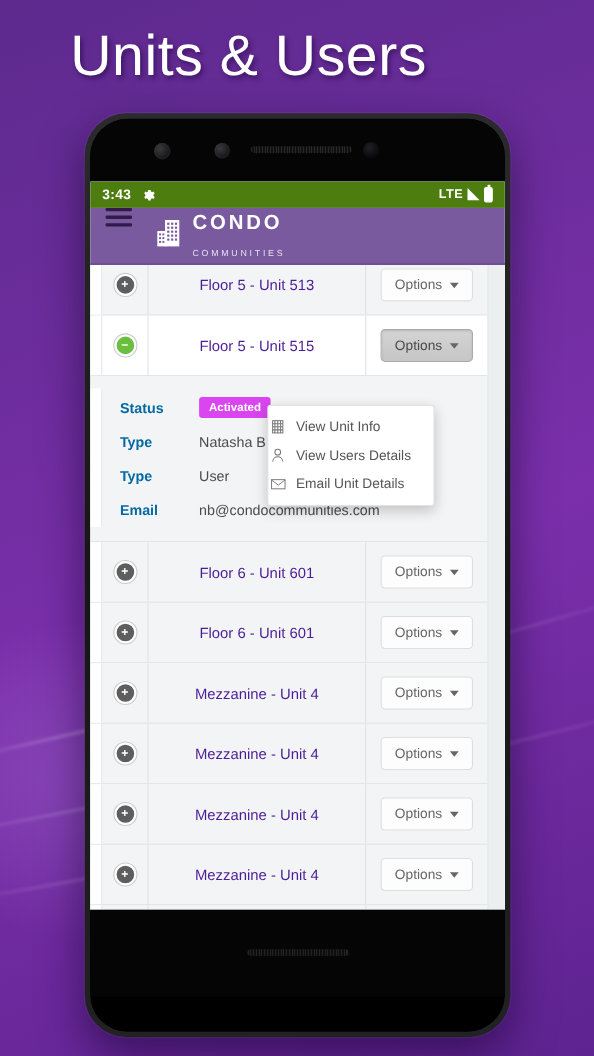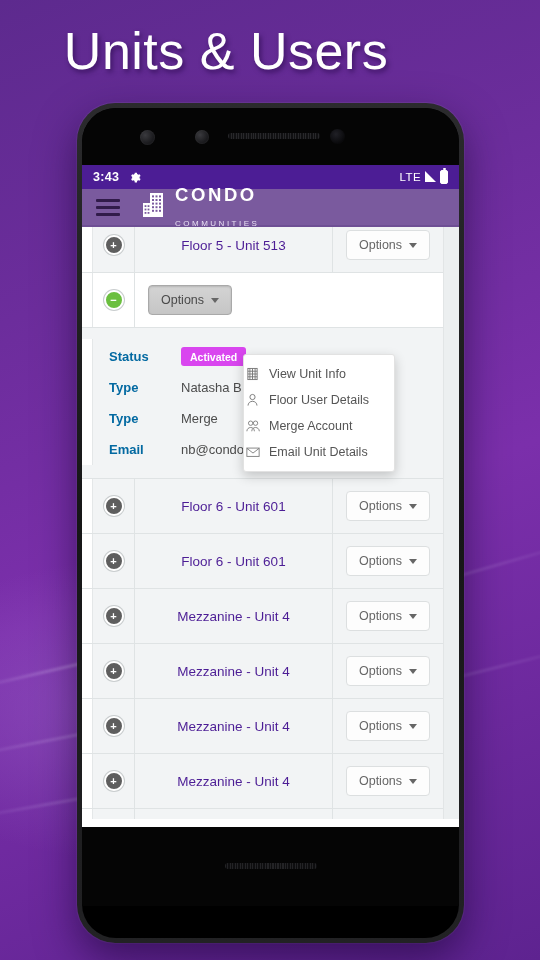--- a/index.html
+++ b/index.html
@@ -108,33 +108,33 @@
     position: relative;
     width: 377px;
     height: 662px;
     background: #ffffff;
     overflow: hidden;
   }
 
   
   #statusbar {
     height: 24px;
-    background: #4c1d95;
+    background: #4d7c0f;
     display: flex;
     align-items: center;
     padding: 0 11px;
     color: #ffffff;
     font-size: 12.5px;
     font-weight: bold;
     justify-content: space-between;
   }
   #statusbar .time { letter-spacing: .3px; }
   #statusbar .gear { margin-left: 9px; display: flex; align-items: center; }
   #statusbar .sb-right { margin-left: auto; display: flex; align-items: center; gap: 4px; }
-  #statusbar .lte { font-size: 11.5px; font-weight: normal; letter-spacing: .4px; }
+  #statusbar .lte { font-size: 11.5px; font-weight: bold; letter-spacing: .4px; }
   .sig-tri {
     width: 0; height: 0;
     border-left: 11px solid #ffffff;
     border-top: 11px solid transparent;
     margin-bottom: 1px;
   }
   .battery {
     width: 8px; height: 14px;
     border: 1.5px solid #ffffff;
     border-radius: 2px;
@@ -145,24 +145,23 @@
     content: "";
     position: absolute;
     left: 2px; top: -3.5px;
     width: 3px; height: 2px;
     background: #ffffff;
     border-radius: 1px;
   }
 
   
   #appbar {
-    height: 38px;
+    height: 52px;
     background: #7a5a9e;
     display: flex;
-    align-items: center;
     padding: 0 0 0 14px;
     border-bottom: 2px solid #6e4f94;
   }
   #hamburger { width: 24px; display: flex; flex-direction: column; gap: 4px; cursor: pointer; }
   #hamburger span { display: block; height: 3px; background: #311b4a; border-radius: 1px; }
   #logo { display: flex; align-items: center; margin-left: 22px; }
   #logo .bldg { margin-right: 9px; }
   #logo .words { display: flex; flex-direction: column; line-height: 1; }
   #logo .brand-main {
     color: #ffffff;
@@ -446,20 +445,21 @@
                   <span class="caret"></span>
                 </div>
               </div>
             </div>
 
             <div class="row">
               <div class="gutter"></div>
               <div class="cell-dot">
                 <div class="dot green">−</div>
               </div>
+              <div class="cell-name">Floor 5 - Unit 515</div>
               <div class="cell-opt">
                 <div class="opt-btn active">
                   <span>Options</span>
                   <span class="caret"></span>
                 </div>
               </div>
             </div>
 
             <div id="detail">
               <div class="d-gutter"></div>
@@ -467,21 +467,21 @@
                 <div class="drow">
                   <span class="dlabel">Status</span>
                   <span class="badge">Activated</span>
                 </div>
                 <div class="drow">
                   <span class="dlabel">Type</span>
                   <span class="dvalue">Natasha B</span>
                 </div>
                 <div class="drow">
                   <span class="dlabel">Type</span>
-                  <span class="dvalue">Merge</span>
+                  <span class="dvalue">User</span>
                 </div>
                 <div class="drow">
                   <span class="dlabel">Email</span>
                   <span class="dvalue">nb@condocommunities.com</span>
                 </div>
               </div>
             </div>
 
             <div class="row alt">
               <div class="gutter"></div>
@@ -595,32 +595,21 @@
               </span>
               <span>View Unit Info</span>
             </div>
             <div class="mitem">
               <span class="mi-ico">
                 <svg width="13" height="14" viewBox="0 0 14 15" fill="none" stroke="#777" stroke-width="1">
                   <circle cx="7" cy="4.3" r="2.8"></circle>
                   <path d="M2.2 13.5c0-2.7 2.1-4.6 4.8-4.6s4.8 1.9 4.8 4.6"></path>
                 </svg>
               </span>
-              <span>Floor User Details</span>
-            </div>
-            <div class="mitem">
-              <span class="mi-ico">
-                <svg width="14" height="14" viewBox="0 0 16 15" fill="none" stroke="#777" stroke-width="1">
-                  <circle cx="5.3" cy="4.3" r="2.5"></circle>
-                  <path d="M1 13.5c0-2.5 1.9-4.3 4.3-4.3s4.3 1.8 4.3 4.3"></path>
-                  <circle cx="10.9" cy="4.3" r="2.5"></circle>
-                  <path d="M6.6 13.5c0-2.5 1.9-4.3 4.3-4.3s4.3 1.8 4.3 4.3"></path>
-                </svg>
-              </span>
-              <span>Merge Account</span>
+              <span>View Users Details</span>
             </div>
             <div class="mitem">
               <span class="mi-ico">
                 <svg width="14" height="12" viewBox="0 0 16 12" fill="none" stroke="#777" stroke-width="1">
                   <rect x="1" y="1.5" width="14" height="9.5"></rect>
                   <polyline points="1,1.8 8,7.2 15,1.8"></polyline>
                 </svg>
               </span>
               <span>Email Unit Details</span>
             </div>

